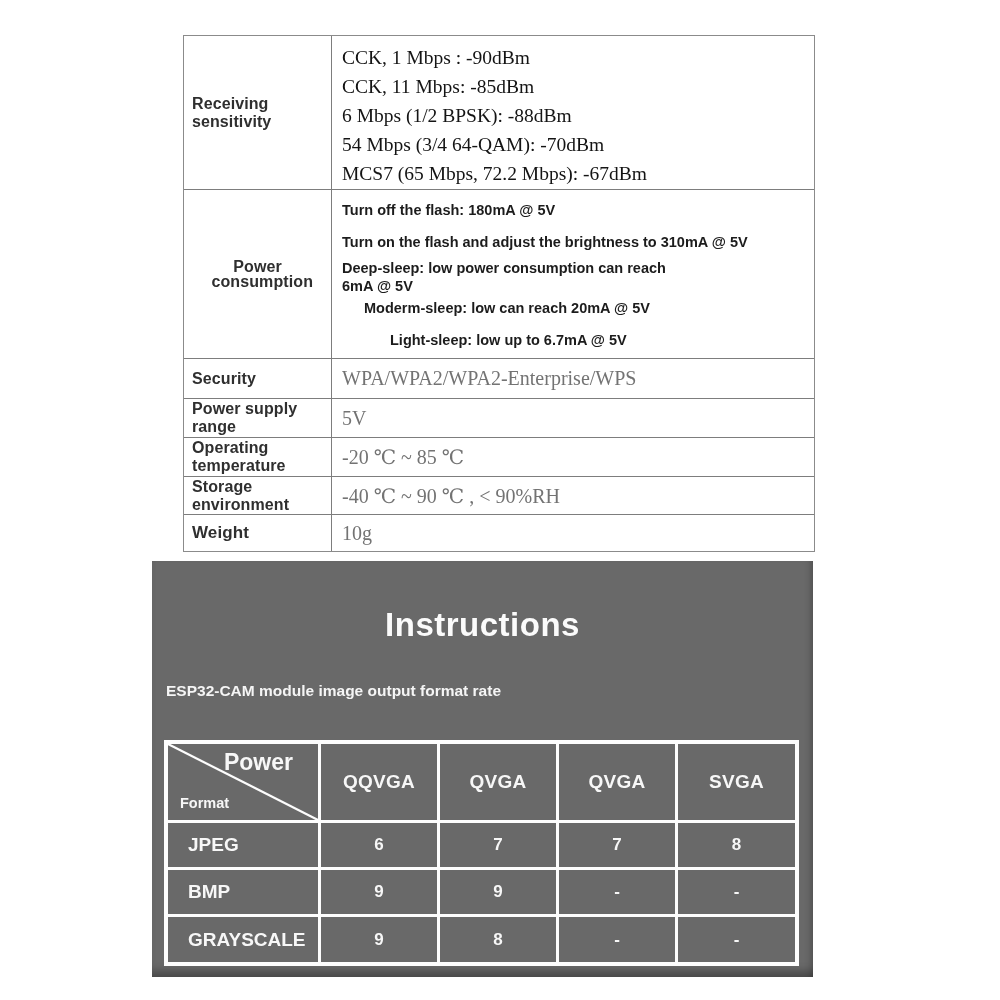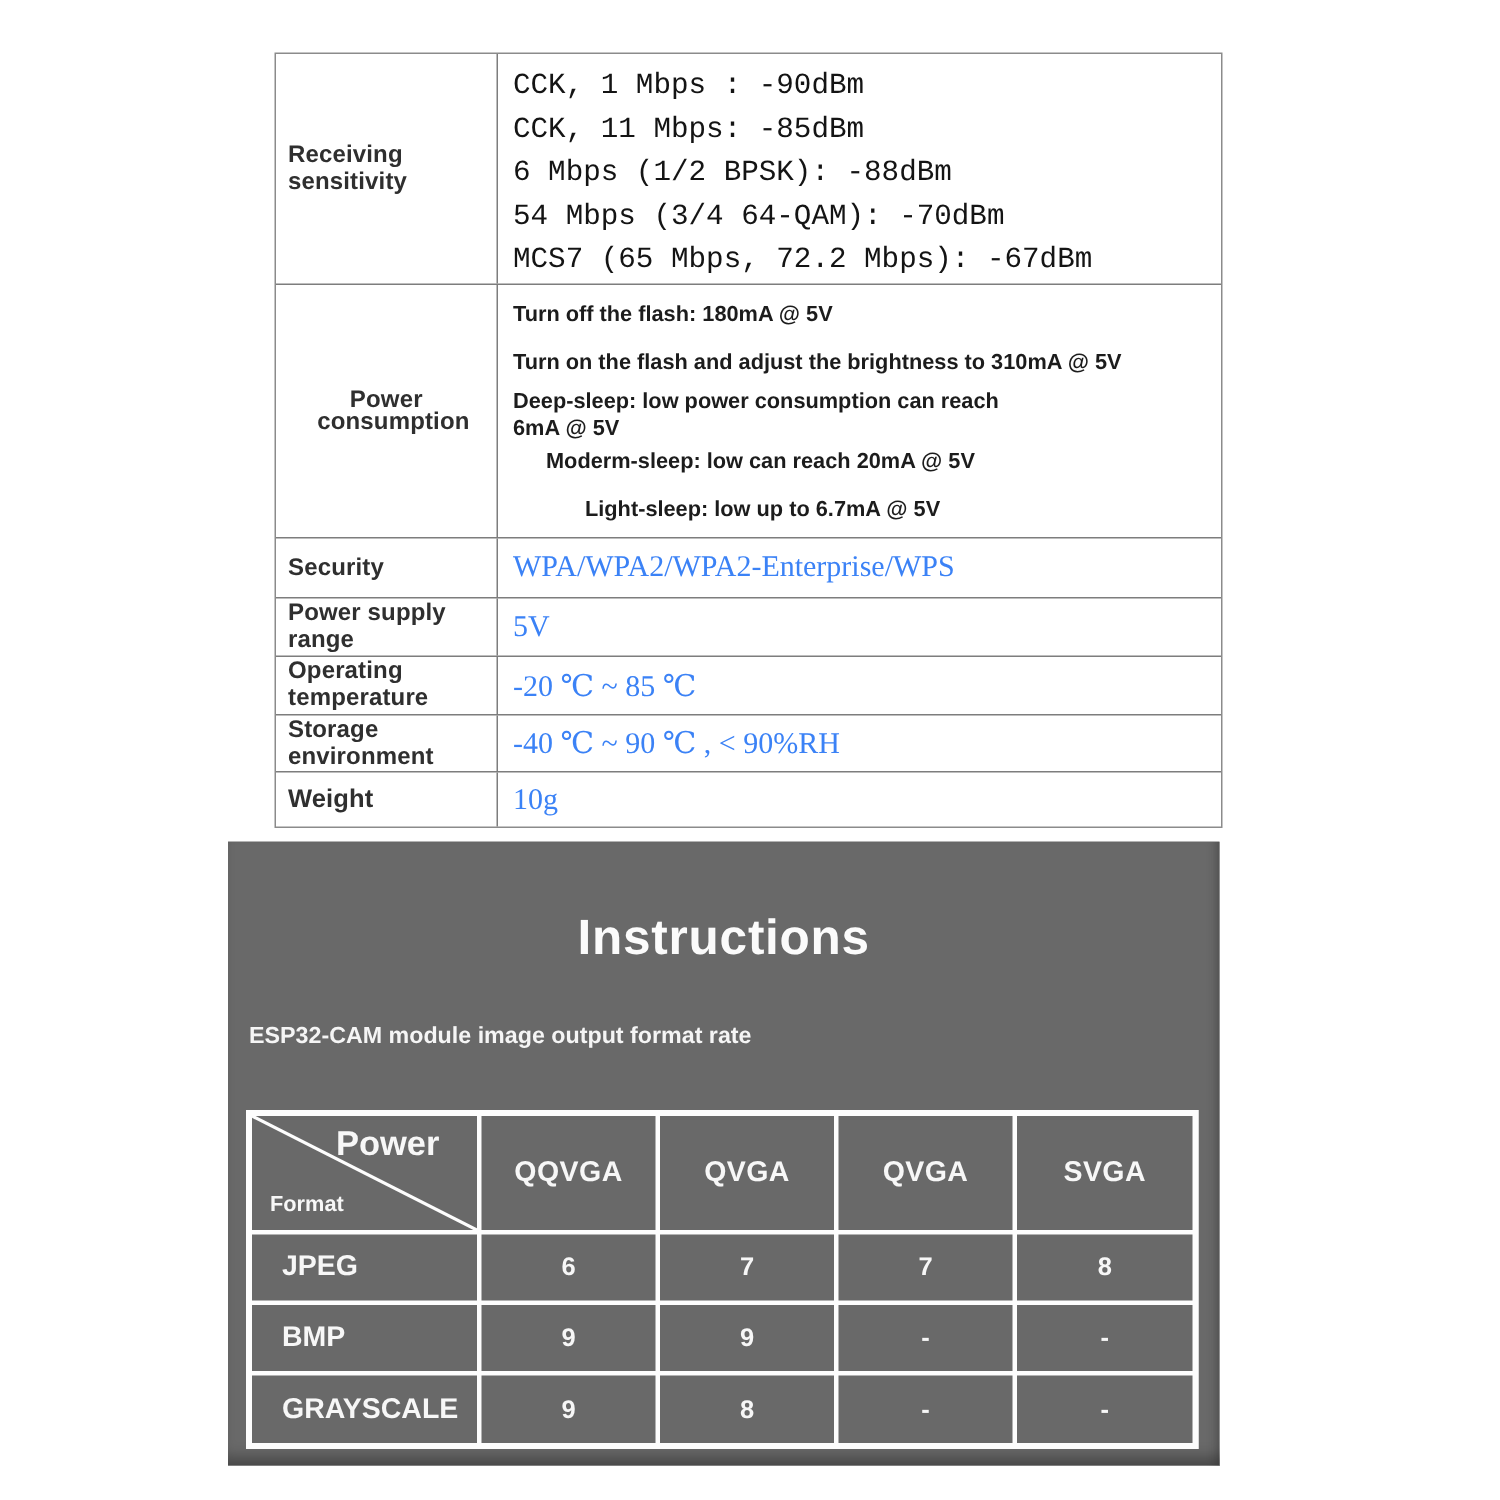--- a/index.html
+++ b/index.html
@@ -12,36 +12,36 @@
                 border:1px solid #8b8b8b; background:#ffffff; }
   .spec-row { display:grid; grid-template-columns:148px 1fr; }
   .spec-row + .spec-row { border-top:1px solid #7d7d7d; }
   .spec-label { border-right:1px solid #7d7d7d; display:flex; align-items:center;
                 padding-left:8px; font-size:16px; font-weight:700; color:#2f2f2f;
                 letter-spacing:0.1px; }
   .spec-label.center { justify-content:center; text-align:center; padding-left:0; }
   .spec-label.center span { max-width:92px; line-height:15px; }
   .spec-label.big { font-size:17px; }
   .spec-value { padding-left:10px; display:flex; flex-direction:column; justify-content:center; }
-  .serif-line { font-family:Liberation Mono, monospace; font-size:19.5px;
+  .serif-line { font-family:Liberation Serif, serif; font-size:19.5px;
                 color:#141414; line-height:29px; }
   .r-recv { height:153px; }
   .r-power { height:169px; }
   .r-sec  { height:40px; } .r-psr { height:39px; } .r-opt { height:39px; }
   .r-sto  { height:38px; } .r-wgt { height:37px; }
   .r-recv .spec-value { justify-content:flex-start; padding-top:7px; }
   .power-lines { padding-top:2px; }
   .power-line { font-size:14.5px; font-weight:700; color:#1c1c1c; line-height:18px; }
   .pl-1 { margin-bottom:14px; }
   .pl-2 { margin-bottom:8px; }
   .pl-3 { margin-bottom:0; }
   .pl-4 { margin-bottom:4px; }
   .pl-5 { padding-left:22px; margin-bottom:14px; }
   .pl-6 { padding-left:48px; }
-  .single-serif { font-family:"Liberation Serif","DejaVu Serif",serif; font-size:20px; color:#3b82f6; }
+  .single-serif { font-family:"Liberation Serif","DejaVu Serif",serif; font-size:20px; color:#737373; }
 
   
   .panel { position:absolute; left:152px; top:561px; width:661px; height:416px;
            background:#696969;
            box-shadow: inset 0 -11px 9px -5px rgba(0,0,0,0.30),
                        inset -7px 0 7px -5px rgba(0,0,0,0.22); }
   .panel-title { margin-top:45px; text-align:center; color:#fbfbfb; font-size:33px;
                  font-weight:700; letter-spacing:0.5px; }
   .panel-subtitle { margin:38px 0 0 14px; color:#f5f5f5; font-size:15.5px; font-weight:700; }
 

